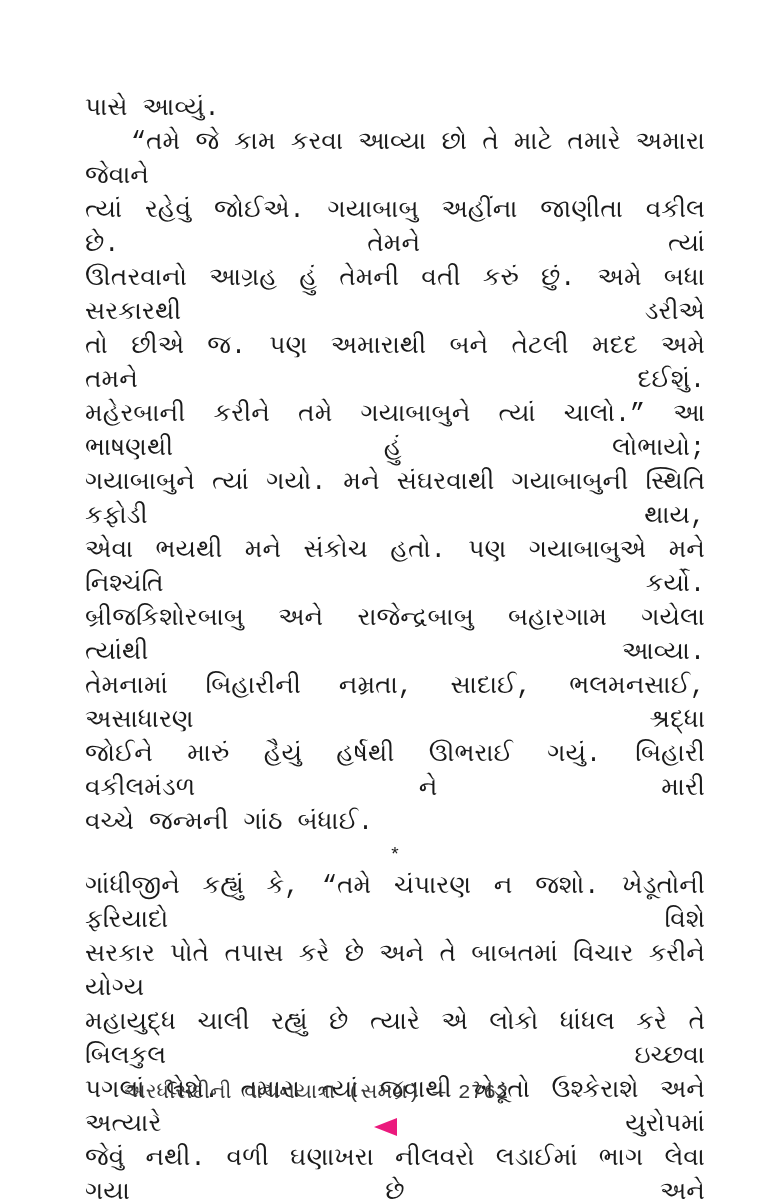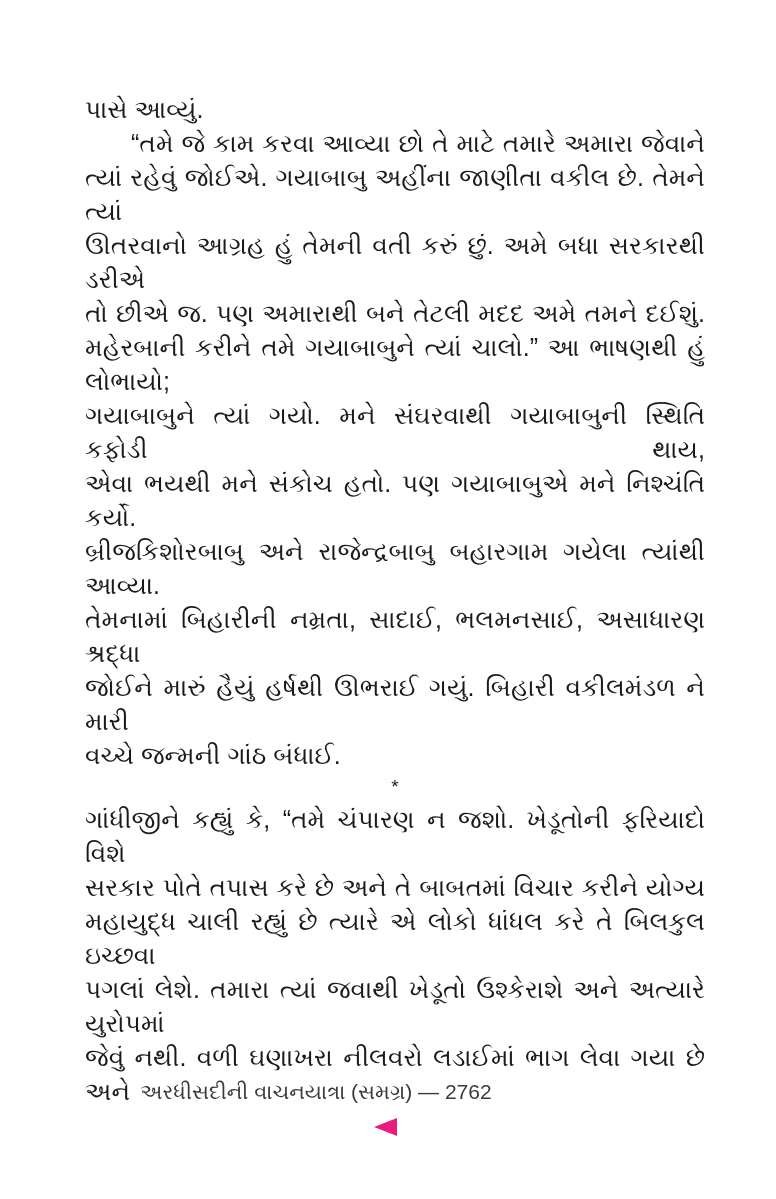--- a/index.html
+++ b/index.html
@@ -6,21 +6,21 @@
     margin: 0;
     padding: 0;
     background: #ffffff;
   }
   .page {
     position: relative;
     width: 776px;
     height: 1199px;
     background: #ffffff;
     overflow: hidden;
-    font-family: Liberation Sans, sans-serif;
+    font-family: Liberation Mono, monospace;
   }
   .text-body {
     position: absolute;
     left: 85px;
     top: 92px;
     width: 620px;
     color: #1a1a1a;
   }
   .line {
     font-size: 25px;

